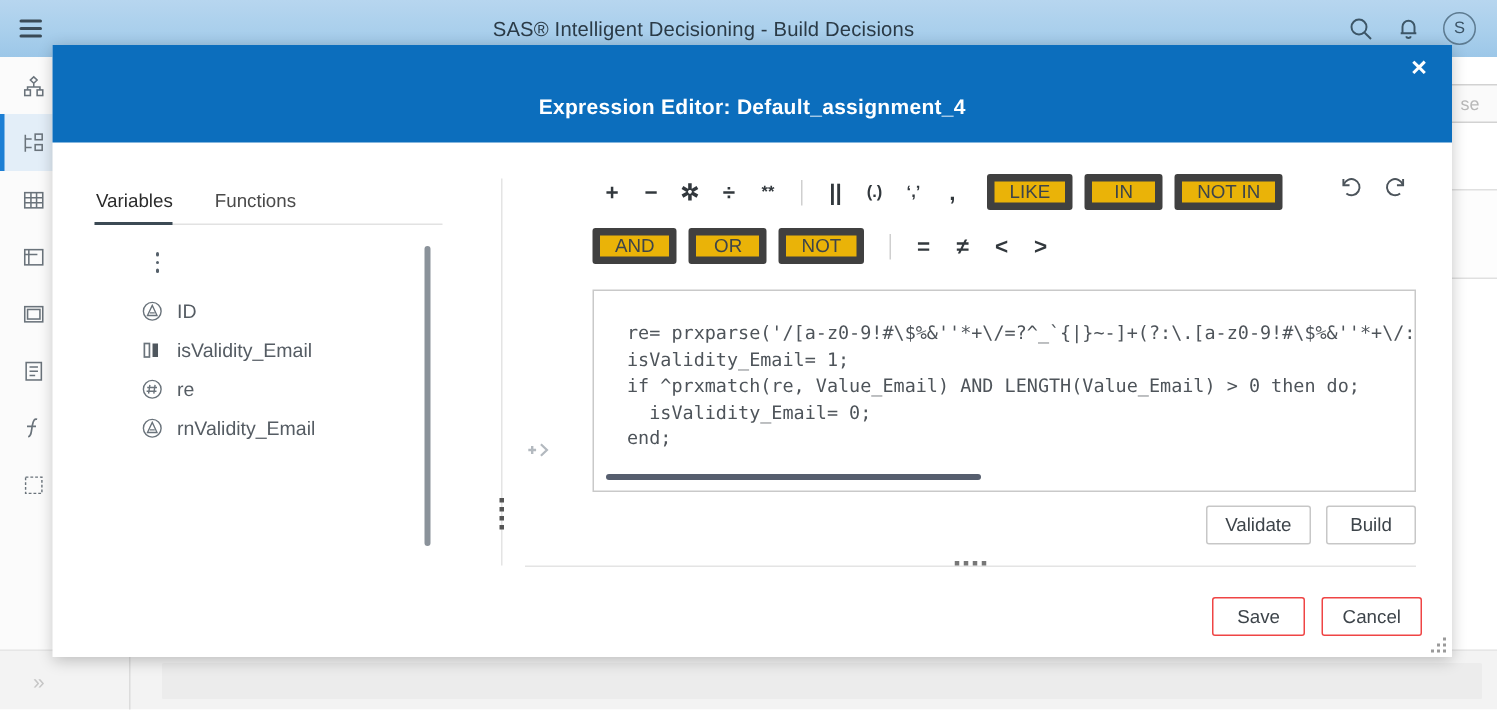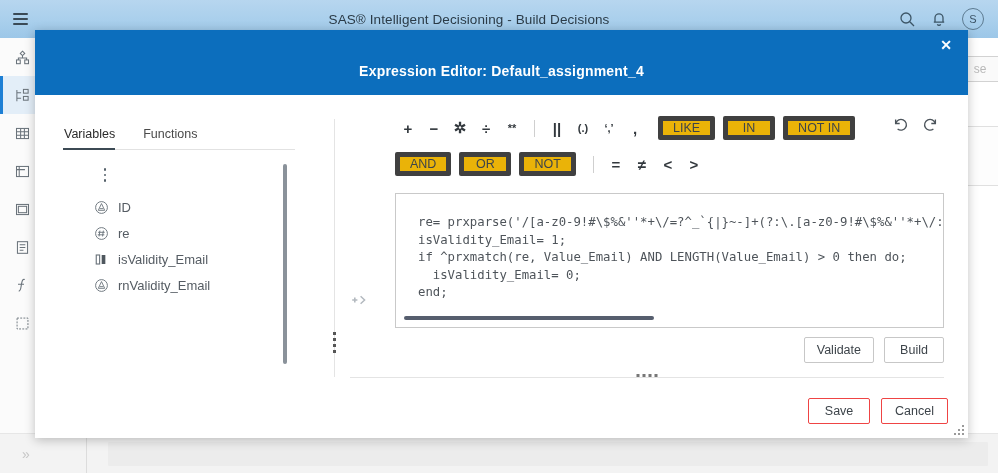--- a/index.html
+++ b/index.html
@@ -333,32 +333,32 @@
           <div class="var-list">
             <div class="var-row">
               <svg class="var-icon" viewBox="0 0 16 16" fill="none" stroke="currentColor" stroke-width="1">
                 <circle cx="8" cy="8" r="6.3"></circle>
                   <path d="M8 3.8 11.4 11H4.6z" stroke-width=".95"></path>
                   <path d="M6.2 9.2h3.6" stroke-width=".95"></path>
               </svg>
               <span>ID</span>
             </div>
             <div class="var-row">
+              <svg class="var-icon" viewBox="0 0 16 16">
+                <rect x="2.4" y="3.2" width="3.6" height="9.6" fill="none" stroke="#6a737b" stroke-width="1.2"></rect>
+                <rect x="8.2" y="3.2" width="3.9" height="9.6" fill="#4f575e"></rect>
+              </svg>
+              <span>isValidity_Email</span>
+            </div>
+            <div class="var-row">
               <svg class="var-icon" viewBox="0 0 16 16" fill="none" stroke="currentColor" stroke-width="1">
                 <circle cx="8" cy="8" r="6.3"></circle>
                   <path d="M6.3 4.9 5.4 11.1M10 4.9 9.1 11.1M4.4 6.7h7M4 9.4h7"></path>
               </svg>
               <span>re</span>
-            </div>
-            <div class="var-row">
-              <svg class="var-icon" viewBox="0 0 16 16">
-                <rect x="2.4" y="3.2" width="3.6" height="9.6" fill="none" stroke="#6a737b" stroke-width="1.2"></rect>
-                <rect x="8.2" y="3.2" width="3.9" height="9.6" fill="#4f575e"></rect>
-              </svg>
-              <span>isValidity_Email</span>
             </div>
             <div class="var-row">
               <svg class="var-icon" viewBox="0 0 16 16" fill="none" stroke="currentColor" stroke-width="1">
                 <circle cx="8" cy="8" r="6.3"></circle>
                   <path d="M8 3.8 11.4 11H4.6z" stroke-width=".95"></path>
                   <path d="M6.2 9.2h3.6" stroke-width=".95"></path>
               </svg>
               <span>rnValidity_Email</span>
             </div>
           </div>

